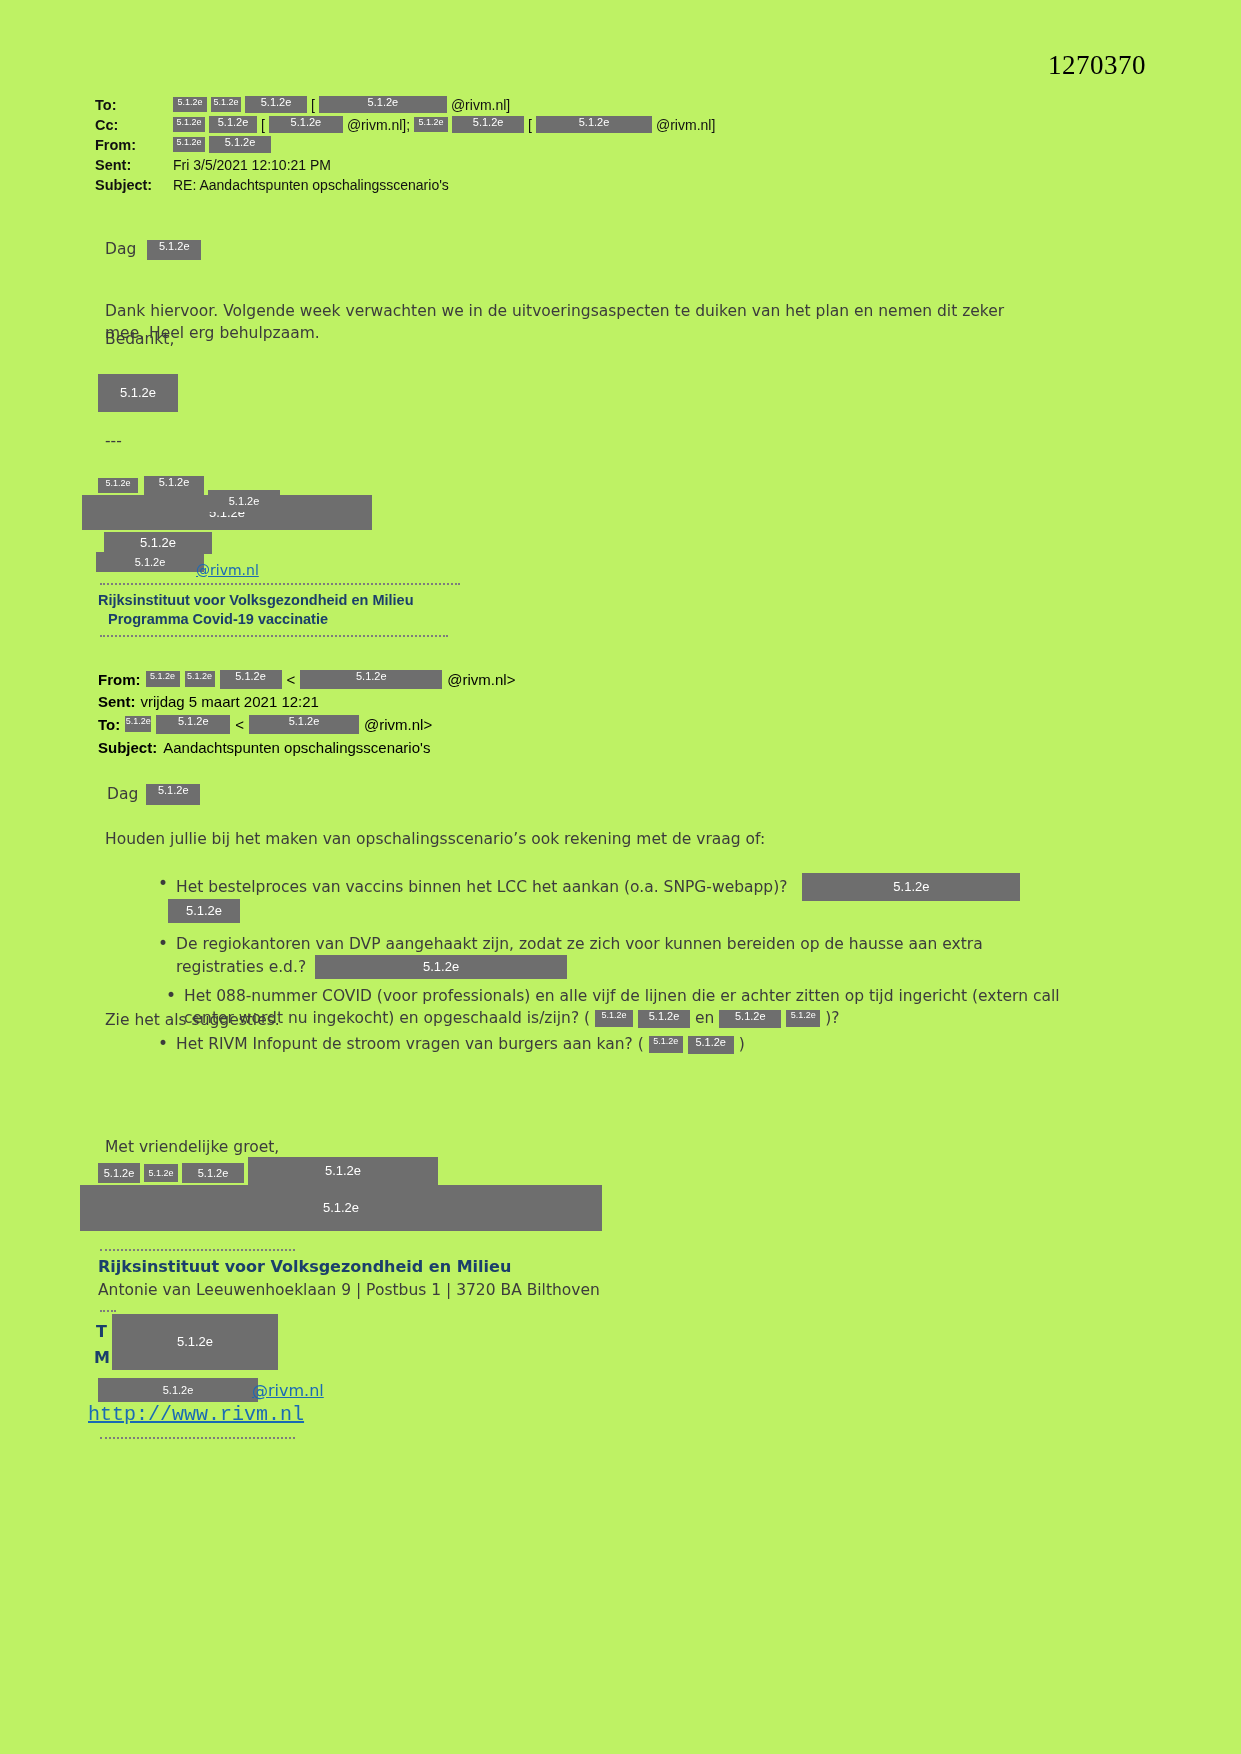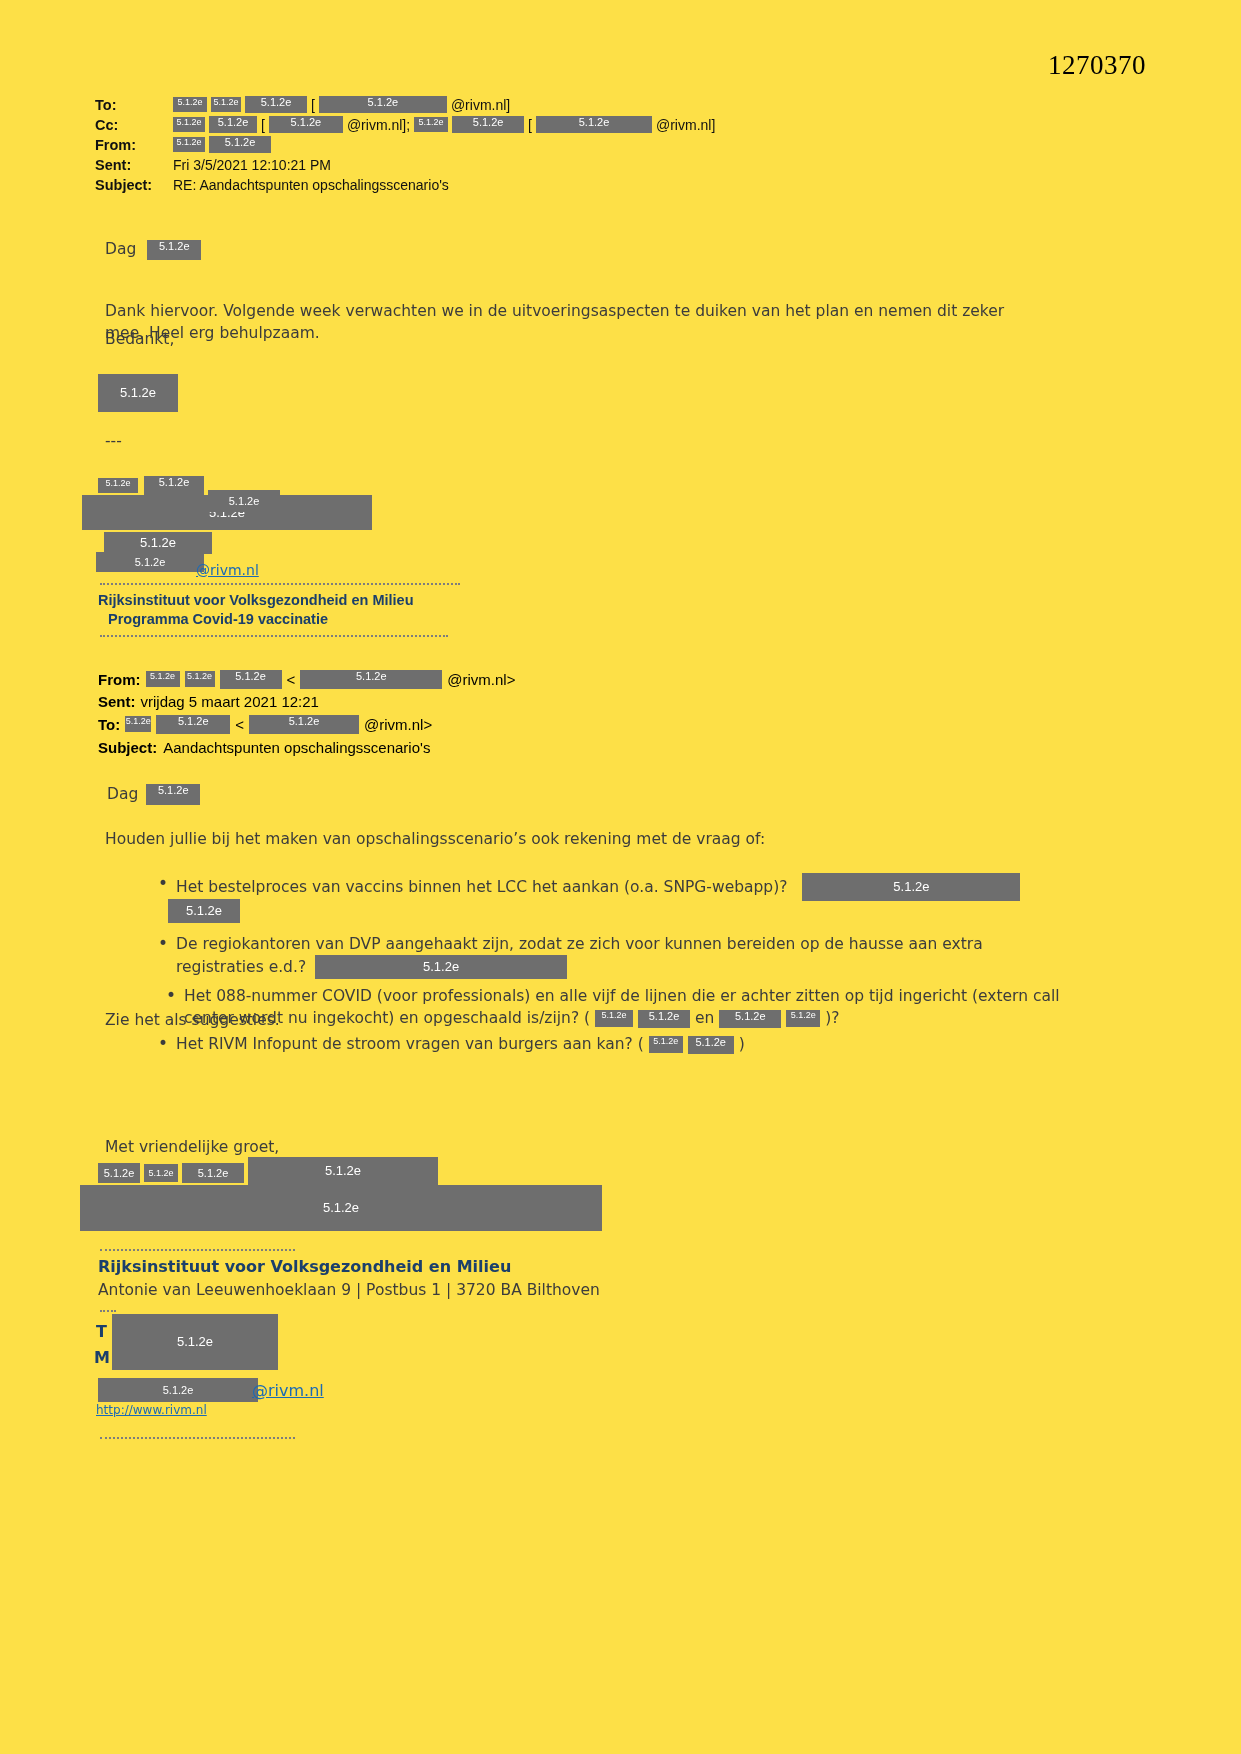--- a/index.html
+++ b/index.html
@@ -12,21 +12,21 @@
     height: 1754px;
     position: relative;
     font-family: "DejaVu Sans", sans-serif;
     color: #000;
     overflow: hidden;
   }
   .page {
     position: relative;
     width: 1241px;
     height: 1754px;
-    background: #fde047;
+    background: #bef264;
   }
   .doc-id {
     position: absolute;
     top: 50px;
     right: 95px;
     font-family: "Liberation Serif", serif;
     font-size: 27px;
     letter-spacing: 0.5px;
     color: #000;
   }
@@ -315,17 +315,17 @@
 
   <div class="dotted" style="position:absolute; left:100px; top:1310px; width:16px;"></div>
 
   <div style="position:absolute; left:96px; top:1322px; font-family:'DejaVu Sans', sans-serif; font-size:16px; font-weight:bold; color:#1b3f6b;">T</div>
   <div style="position:absolute; left:94px; top:1348px; font-family:'DejaVu Sans', sans-serif; font-size:16px; font-weight:bold; color:#1b3f6b;">M</div>
 
   <div class="red lg" style="position:absolute; left:112px; top:1314px; width:166px; height:56px; line-height:56px;">5.1.2e</div>
 
   <div class="red md" style="position:absolute; left:98px; top:1378px; width:160px; height:24px; line-height:24px;">5.1.2e</div>
   <a class="link" href="#" style="position:absolute; left:252px; top:1381px; font-size:16px;">@rivm.nl</a>
-  <a class="link" href="#" style="position:absolute; left:96px; top:1403px; font-size:12px;">http://www.rivm.nl</a>
+  <a class="link" href="#" style="position:absolute; left:88px; top:1403px; font-size:20px;font-family:Liberation Mono, monospace;">http://www.rivm.nl</a>
 
   <div class="dotted" style="position:absolute; left:100px; top:1437px; width:195px;"></div>
 
 </div>
 
 </body></html>

